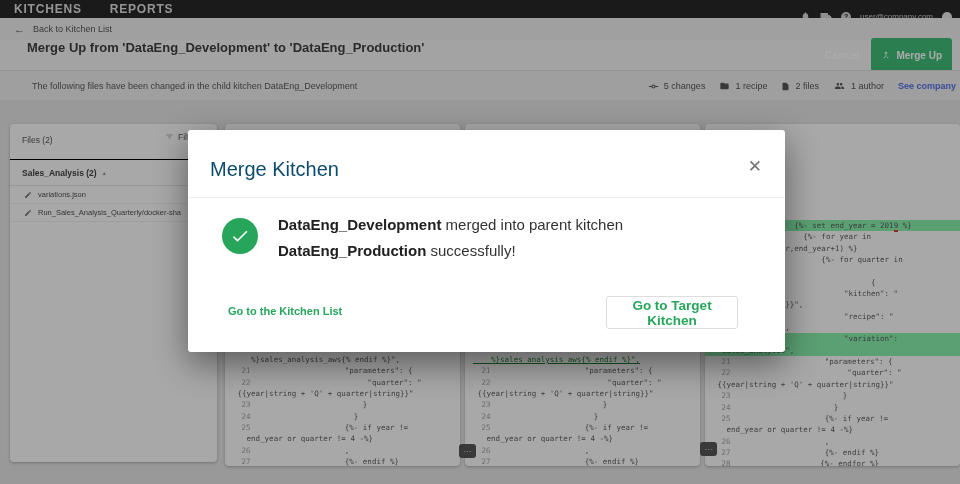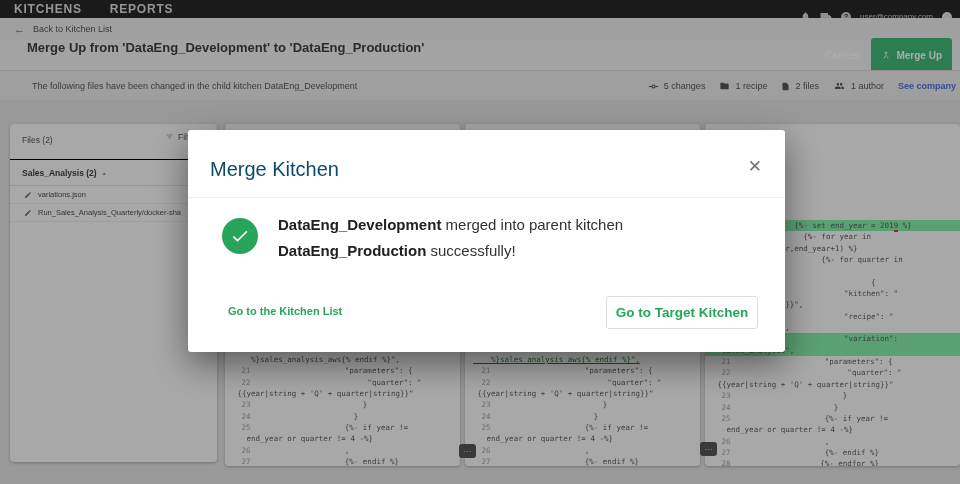--- a/index.html
+++ b/index.html
@@ -67,21 +67,21 @@
   
   .dimmer { left:0; top:0; width:960px; height:484px; background:rgba(0,0,0,.33); z-index:10; }
   .modal { left:188px; top:130px; width:597px; height:222px; background:#fff; border-radius:3px; box-shadow:0 12px 34px rgba(0,0,0,.45); z-index:20; }
   .modal-title { position:absolute; left:22px; top:28px; font-size:20px; font-weight:normal; color:#0c4a6e; }
   .modal-close { position:absolute; right:23px; top:26px; font-size:17px; color:#757575; cursor:pointer; }
   .modal-divider { position:absolute; left:0; top:67px; width:100%; height:1px; background:#eeeeee; }
   .check-circle { position:absolute; left:34px; top:88px; width:36px; height:36px; border-radius:50%; background:#27a65b; display:flex; align-items:center; justify-content:center; }
   .modal-msg { position:absolute; left:90px; top:82px; width:440px; font-size:15px; line-height:26px; color:#333; }
   .modal-msg b { color:#212121; }
   .kitchen-list-link { position:absolute; left:40px; top:175px; font-size:11px; font-weight:bold; color:#27a65b; cursor:pointer; }
-  .target-kitchen-btn { position:absolute; left:418px; top:166px; width:152px; height:33px; background:#fff; border:1px solid #ddd; border-radius:3px; font-family:"Liberation Sans",sans-serif; font-size:13.5px; font-weight:bold; color:#27a65b; cursor:pointer; }
+  .target-kitchen-btn { position:absolute; left:418px; top:166px; width:132px; height:33px; background:#fff; border:1px solid #ddd; border-radius:3px; font-family:"Liberation Sans",sans-serif; font-size:13.5px; font-weight:bold; color:#27a65b; cursor:pointer; }
 
   svg { display:block; }
 </style>
 </head>
 <body>
 
 <div class="abs navbar">
   <div id="nav-items" style="display: flex;">
       <span class="nav-item">KITCHENS</span>
       <span class="nav-item">REPORTS</span>

